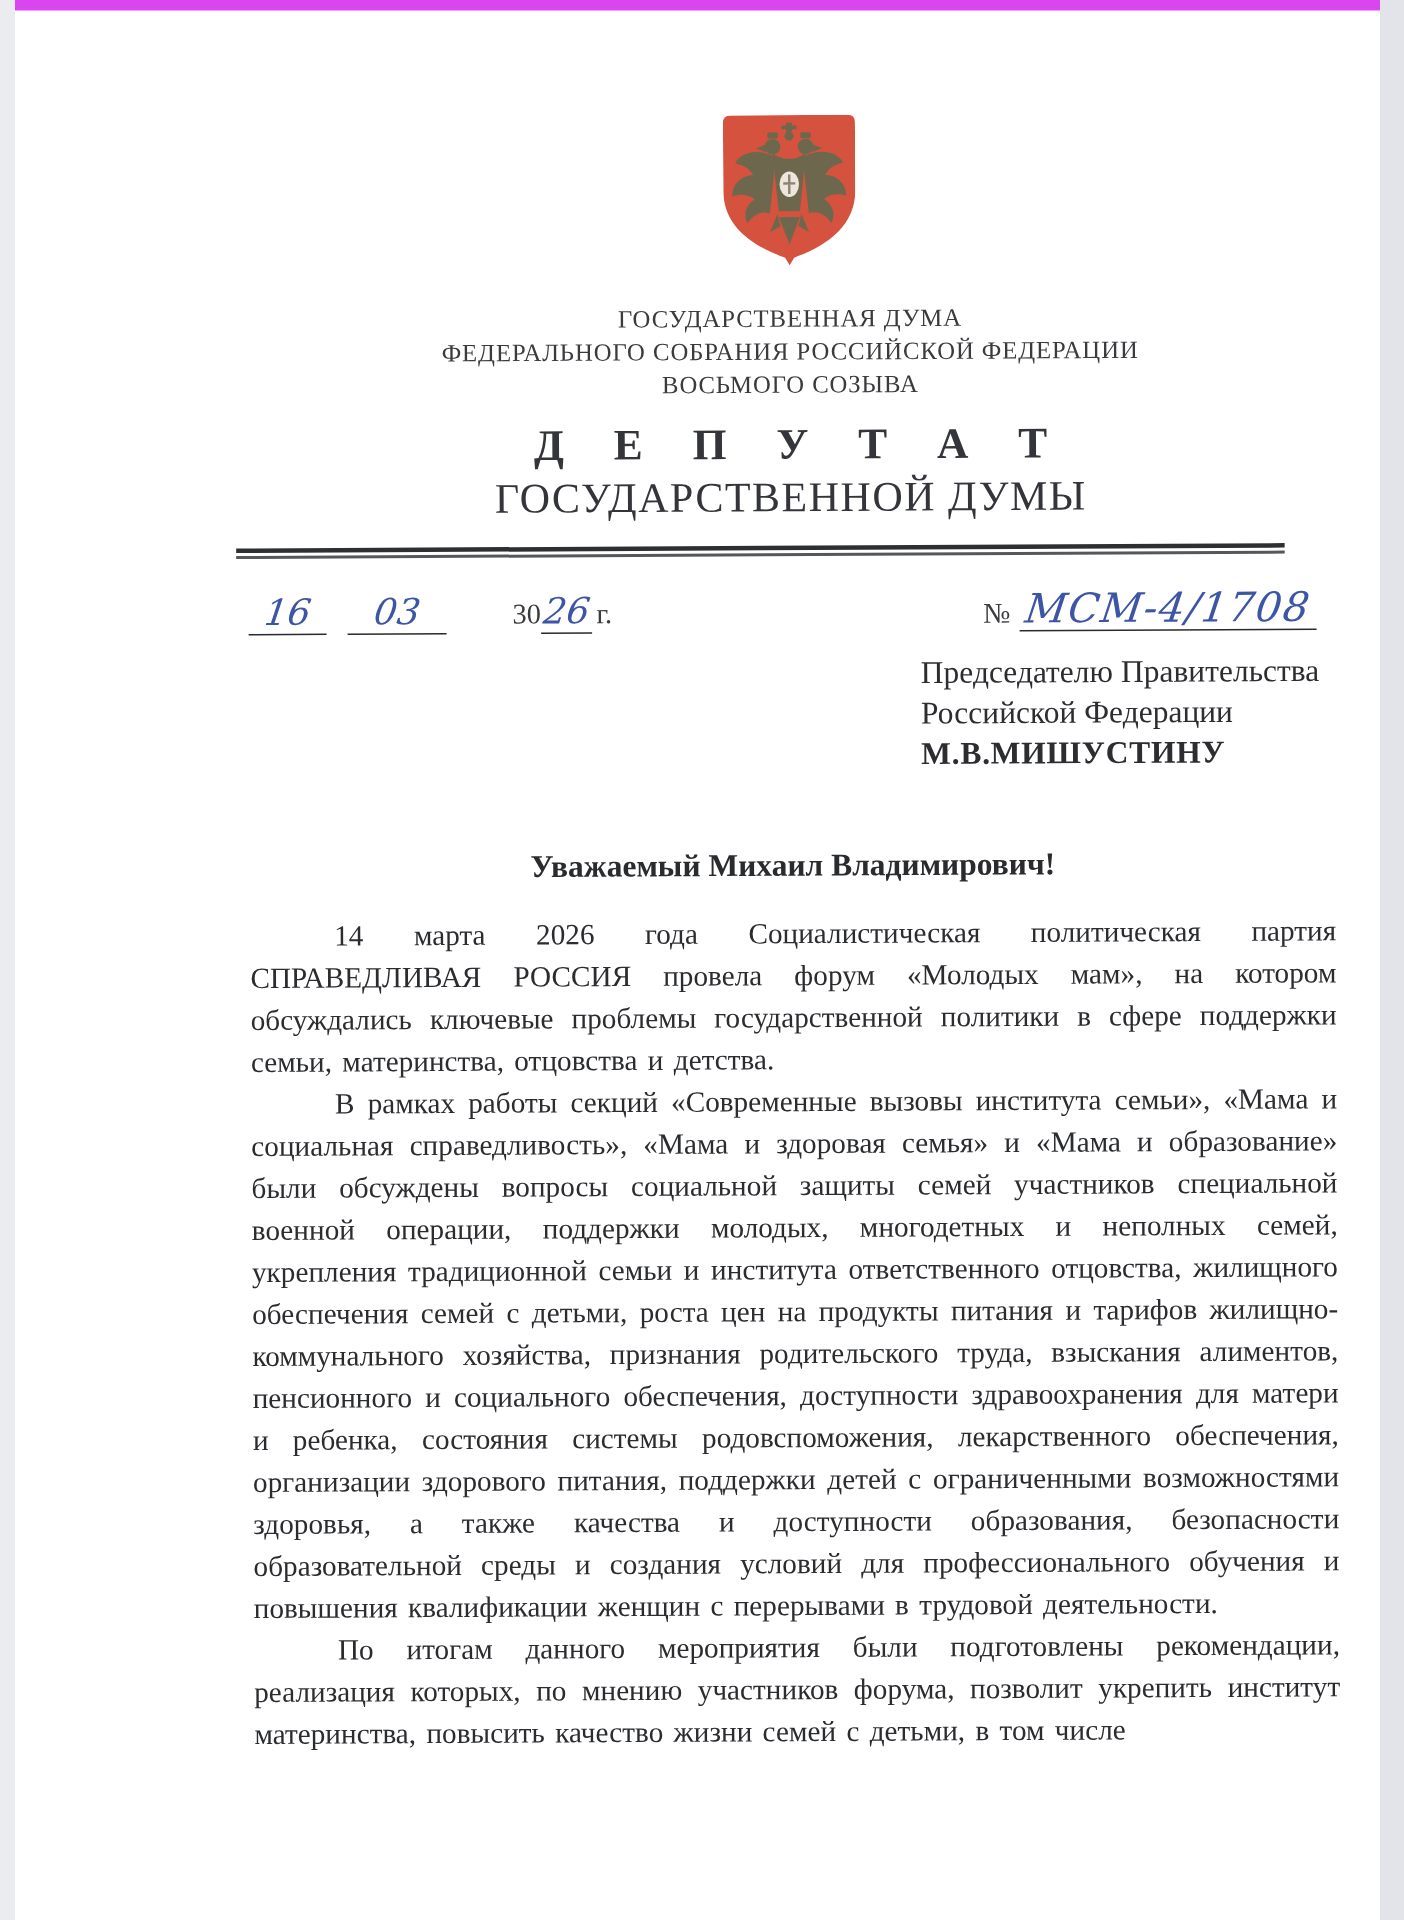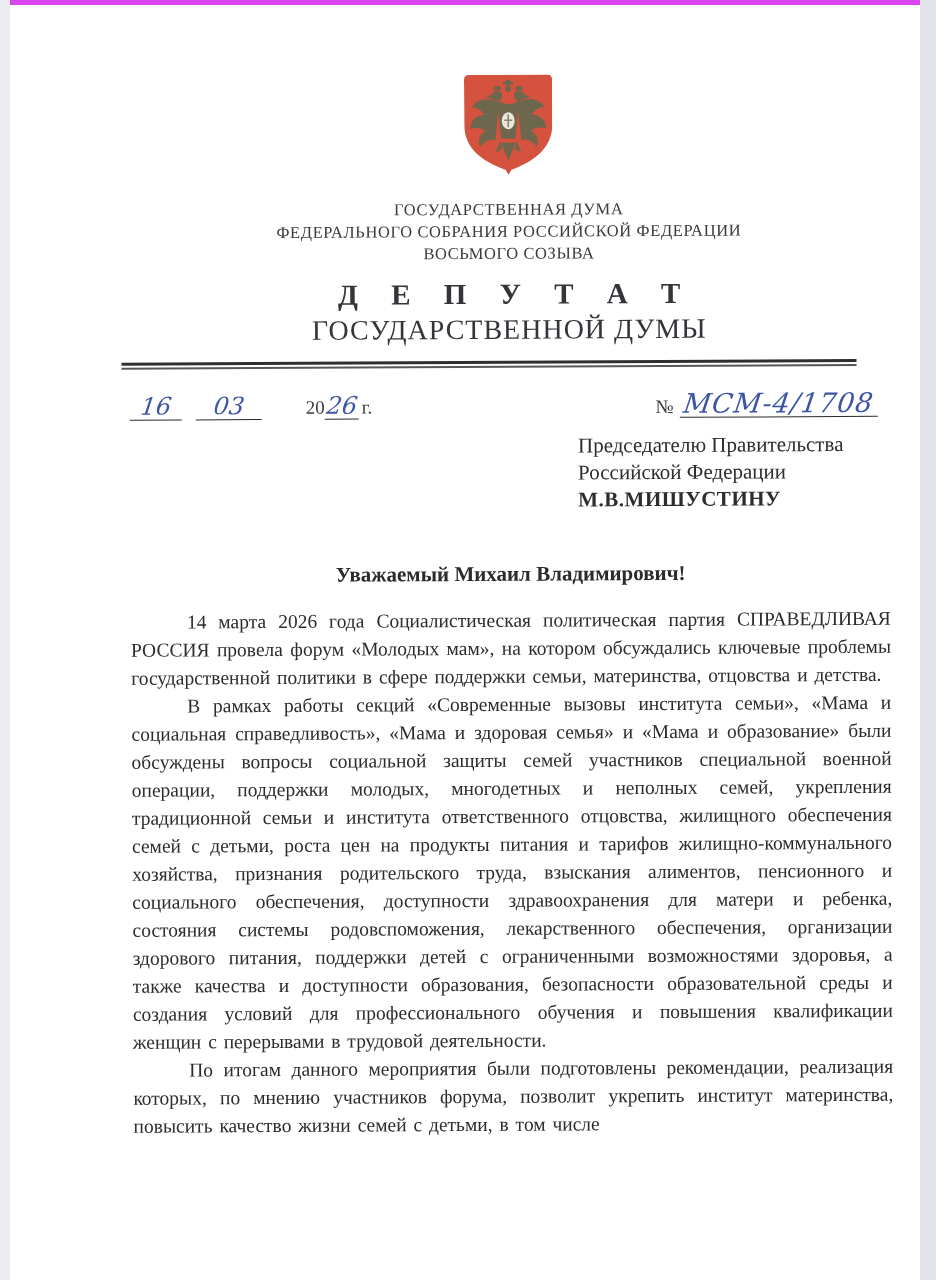--- a/index.html
+++ b/index.html
@@ -5,22 +5,23 @@
   * { margin:0; padding:0; box-sizing:border-box; }
   html,body { width:936px; height:1280px; overflow:hidden; }
   body {
     background:#e9eaee;
     font-family:"Liberation Serif", serif;
     color:#222326;
   }
   .page {
     position:absolute; top:0; left:10px; width:910px; height:1280px;
     background:#ffffff;
-    border-top:5px solid #d946ef;
+    border-top:7px solid #d946ef;
     overflow:hidden;
+    padding-left:36px;
   }
   .edge-right { position:absolute; top:0; right:0; width:16px; height:1280px; background:#e2e4e9; }
   .edge-left  { position:absolute; top:0; left:0;  width:10px; height:1280px; background:#ebecf0; }
   .tilt {
     transform:rotate(-0.3deg);
     transform-origin:50% 40%;
     padding:70px 30px 0 120px; 
   }
   
   .emblem-wrap { text-align:center; margin-bottom:20px; }
@@ -118,21 +119,21 @@
       <div class="dep-line1">Д Е П У Т А Т</div>
       <div class="dep-line2">ГОСУДАРСТВЕННОЙ ДУМЫ</div>
     </div>
 
     <div class="double-rule"></div>
 
     <div class="ref-row">
       <div class="date-left">
         <span class="u day-u"><span class="hand">16</span></span>
         <span class="u month-u"><span class="hand">03</span></span>
-        <span class="yr"><span class="yr-printed">20</span><span class="u yr-u"><span class="hand">26</span></span><span class="yr-suffix">г.</span></span>
+        <span class="yr"><span class="yr-printed">30</span><span class="u yr-u"><span class="hand">26</span></span><span class="yr-suffix">г.</span></span>
       </div>
       <div class="num-right">
         <span class="num-label">№</span>
         <span class="u num-u"><span class="hand">МСМ-4/1708</span></span>
       </div>
     </div>
 
     <div class="addressee">
       <div>Председателю Правительства</div>
       <div>Российской Федерации</div>

